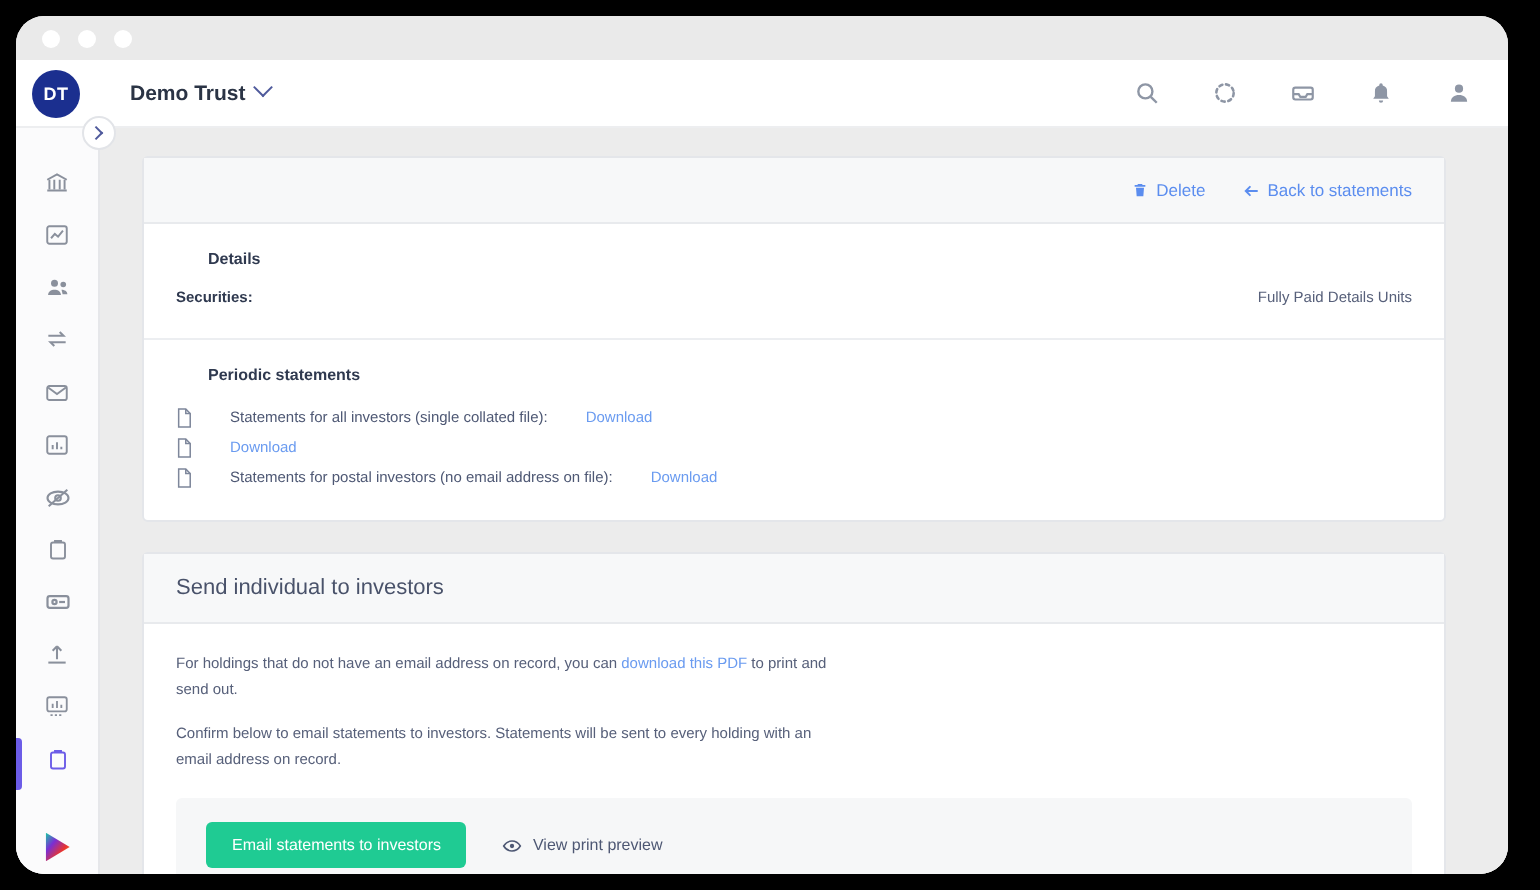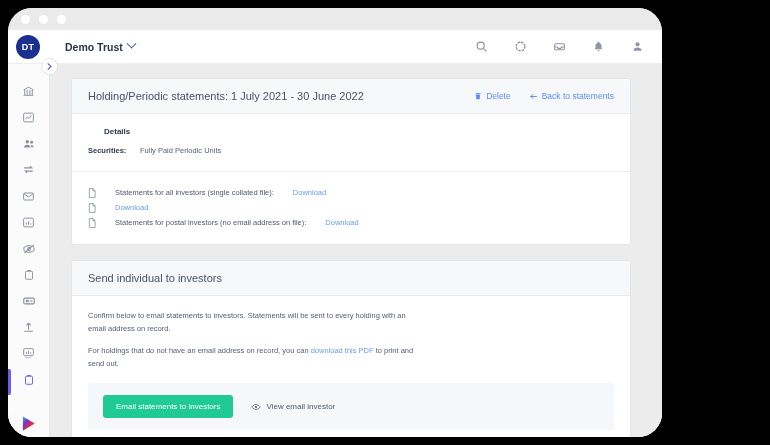--- a/index.html
+++ b/index.html
@@ -10,24 +10,24 @@
     background: #000000;
     font-family: "Liberation Sans", sans-serif;
     overflow: hidden;
   }
 
   
   #window-shell {
     position: absolute;
     left: 8px;
     top: 8px;
-    width: 654px;
+    width: 746px;
     height: 429px;
     background: #ffffff;
-    border-radius: 24px;
+    border-radius: 14px;
     overflow: hidden;
   }
 
   #titlebar {
     height: 22px;
     background: #eaeaea;
     display: flex;
     align-items: center;
     padding-left: 13px;
     gap: 9px;
@@ -211,20 +211,21 @@
     color: #2f394f;
     margin-bottom: 9px;
     padding-left: 16px;
   }
 
   .detail-row {
     display: flex;
     font-size: 7.5px;
     line-height: 12px;
     color: #57607a;
+    justify-content: space-between;
   }
   .detail-key {
     font-weight: bold;
     color: #2f394f;
     width: 52px;
     flex: 0 0 52px;
   }
 
   .divider {
     border-top: 1px solid #eceef1;
@@ -465,21 +466,20 @@
           </defs>
           <path d="M5 3l15 9-15 9z" fill="url(#lg)"></path>
         </svg>
       </div>
     </nav>
 
     <main id="content">
 
       <section class="card">
         <div class="card-header">
-          <h1 class="card-title">Holding/Periodic statements: 1 July 2021 - 30 June 2022</h1>
           <div class="card-header-actions">
             <span class="header-link">
               <svg width="8" height="8" viewBox="0 0 24 24" fill="currentColor">
                 <path d="M9 3h6l1 1.5h4V7H4V4.5h4zM6 8.5h12l-1 13H7z"></path>
               </svg>
               <span>Delete</span>
             </span>
             <span class="header-link">
               <svg width="9" height="9" viewBox="0 0 24 24" fill="none" stroke="currentColor" stroke-width="2.6" stroke-linecap="round">
                 <path d="M20 12H5M10.5 6.5L5 12l5.5 5.5"></path>
@@ -487,27 +487,28 @@
               <span>Back to statements</span>
             </span>
           </div>
         </div>
 
         <div class="card-body">
           <div class="section-label">Details</div>
 
           <div class="detail-row">
             <span class="detail-key">Securities:</span>
-            <span>Fully Paid Periodic Units</span>
+            <span>Fully Paid Details Units</span>
           </div>
         </div>
 
         <div class="divider"></div>
 
         <div class="card-body">
+          <div class="section-label">Periodic statements</div>
 
           <div class="stmt-row">
             <svg width="8" height="10" viewBox="0 0 18 22" fill="none" stroke="#7e879b" stroke-width="1.7">
               <path d="M3 1h8l5 5v15H3z"></path>
                 <path d="M11 1v5h5"></path>
             </svg>
             <span>Statements for all investors (single collated file):</span>
             <span class="link-blue">Download</span>
           </div>
 
@@ -529,33 +530,33 @@
           </div>
         </div>
       </section>
 
       <section class="card" id="card-send">
         <div class="card-header">
           <h2 class="card-title">Send individual to investors</h2>
         </div>
 
         <div class="card-body">
-          <p class="para">Confirm below to email statements to investors. Statements will be sent to every holding with an email address on record.</p>
           <p class="para">
             <span>For holdings that do not have an email address on record, you can </span><span class="link-blue">download this PDF</span><span> to print and send out.</span>
           </p>
+          <p class="para">Confirm below to email statements to investors. Statements will be sent to every holding with an email address on record.</p>
 
           <div id="action-strip">
             <button id="email-btn">Email statements to investors</button>
             <span id="preview-link">
               <svg width="10" height="10" viewBox="0 0 24 24" fill="none" stroke="currentColor" stroke-width="1.9">
                 <path d="M2 12s3.8-6 10-6 10 6 10 6-3.8 6-10 6-10-6-10-6z"></path>
                   <circle cx="12" cy="12" r="2.6" fill="currentColor" stroke="none"></circle>
               </svg>
-              <span>View email investor</span>
+              <span>View print preview</span>
             </span>
           </div>
         </div>
       </section>
 
     </main>
   </div>
 </div>
 
 </body></html>

